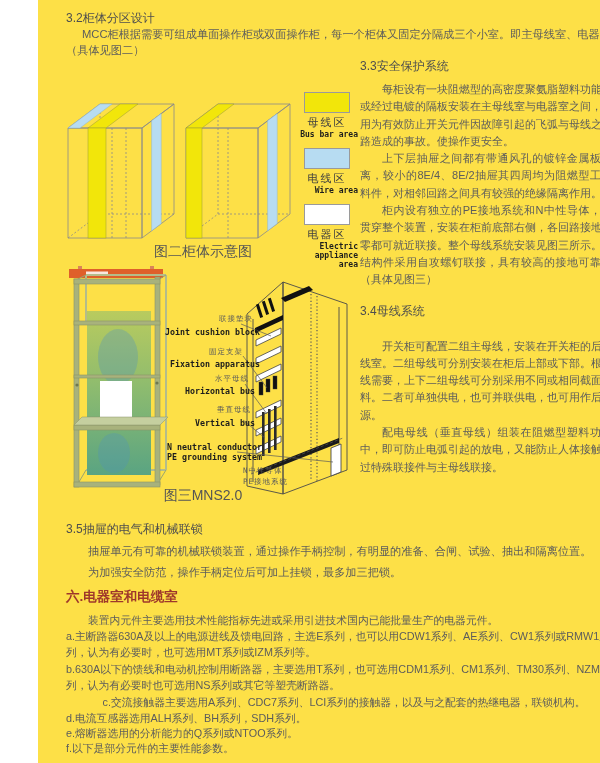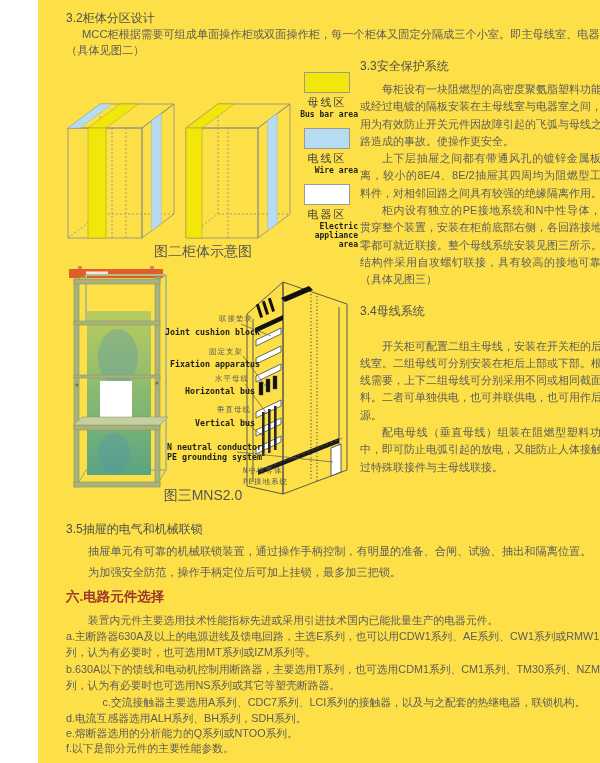--- a/index.html
+++ b/index.html
@@ -60,21 +60,21 @@
 
     <g stroke="#9a9a3a" stroke-width="0.5">
       <polygon points="126,42 142,42 174,18 158,18" fill="#f2e60a"></polygon>
       <rect x="126" y="42" width="16" height="110" fill="#f2e60a"></rect>
     </g>
     <g stroke="#8fb6cf" stroke-width="0.5">
       <polygon points="207.6,34.8 217.2,27.6 217.2,137.6 207.6,144.8" fill="#b7dcf2"></polygon>
     </g>
   </svg>
 
-  <div class="abs" style="left:258px;top:72px;width:62px;">
+  <div class="abs" style="left:258px;top:92px;width:62px;">
     <div class="swatch" style="margin: 0px auto; background: rgb(242, 230, 10);"></div>
     <div class="legend-cn" style="margin-top:2px;">母线区</div>
     <div class="legend-en">Bus bar area</div>
     <div class="swatch" style="margin: 9px auto 0px; background: rgb(183, 220, 242);"></div>
     <div class="legend-cn" style="margin-top:2px;">电线区</div>
     <div class="legend-en">Wire area</div>
     <div class="swatch" style="margin: 9px auto 0px; background: rgb(255, 255, 255);"></div>
     <div class="legend-cn" style="margin-top:2px;">电器区</div>
     <div class="legend-en">Electric</div>
     <div class="legend-en">appliance area</div>
@@ -207,21 +207,21 @@
     <p>柜内设有独立的PE接地系统和N中性导体，二者贯穿整个装置，安装在柜前底部右侧，各回路接地或接零都可就近联接。整个母线系统安装见图三所示。框架结构件采用自攻螺钉联接，具有较高的接地可靠性。（具体见图三）</p>
     <div class="sec-title" style="margin-top:14px;margin-bottom:18px;">3.4母线系统</div>
     <p>开关柜可配置二组主母线，安装在开关柜的后部母线室。二组母线可分别安装在柜后上部或下部。根据进线需要，上下二组母线可分别采用不同或相同截面的材料。二者可单独供电，也可并联供电，也可用作后备电源。</p>
     <p>配电母线（垂直母线）组装在阻燃型塑料功能板中，即可防止电弧引起的放电，又能防止人体接触，通过特殊联接件与主母线联接。</p>
   </div>
 
   <div class="abs sec-title" style="left:28px;top:521px;">3.5抽屉的电气和机械联锁</div>
   <div class="abs t11" style="left:50px;top:543px;width:530px;">抽屉单元有可靠的机械联锁装置，通过操作手柄控制，有明显的准备、合闸、试验、抽出和隔离位置。</div>
   <div class="abs t11" style="left:50px;top:564px;width:530px;">为加强安全防范，操作手柄定位后可加上挂锁，最多加三把锁。</div>
 
-  <div class="abs red-h" style="left:28px;top:588px;">六.电路元件选择</div>
+  <div class="abs red-h" style="left:28px;top:588px;">六.电器室和电缆室</div>
   <div class="abs bot" style="left:50px;top:612px;width:530px;">装置内元件主要选用技术性能指标先进或采用引进技术国内已能批量生产的电器元件。</div>
   <div class="abs bot" style="left:28px;top:628px;width:556px;">a.主断路器630A及以上的电源进线及馈电回路，主选E系列，也可以用CDW1系列、AE系列、CW1系列或RMW1系列，认为有必要时，也可选用MT系列或IZM系列等。</div>
   <div class="abs bot" style="left:28px;top:661px;width:556px;">b.630A以下的馈线和电动机控制用断路器，主要选用T系列，也可选用CDM1系列、CM1系列、TM30系列、NZM系列，认为有必要时也可选用NS系列或其它等塑壳断路器。</div>
   <div class="abs bot" style="left:28px;top:694px;width:556px;text-align:center;">c.交流接触器主要选用A系列、CDC7系列、LCI系列的接触器，以及与之配套的热继电器，联锁机构。</div>
   <div class="abs bot" style="left:28px;top:710px;width:556px;">d.电流互感器选用ALH系列、BH系列，SDH系列。</div>
   <div class="abs bot" style="left:28px;top:725px;width:556px;">e.熔断器选用的分析能力的Q系列或NTOO系列。</div>
   <div class="abs bot" style="left:28px;top:740px;width:556px;">f.以下是部分元件的主要性能参数。</div>
 
 </div>
 

